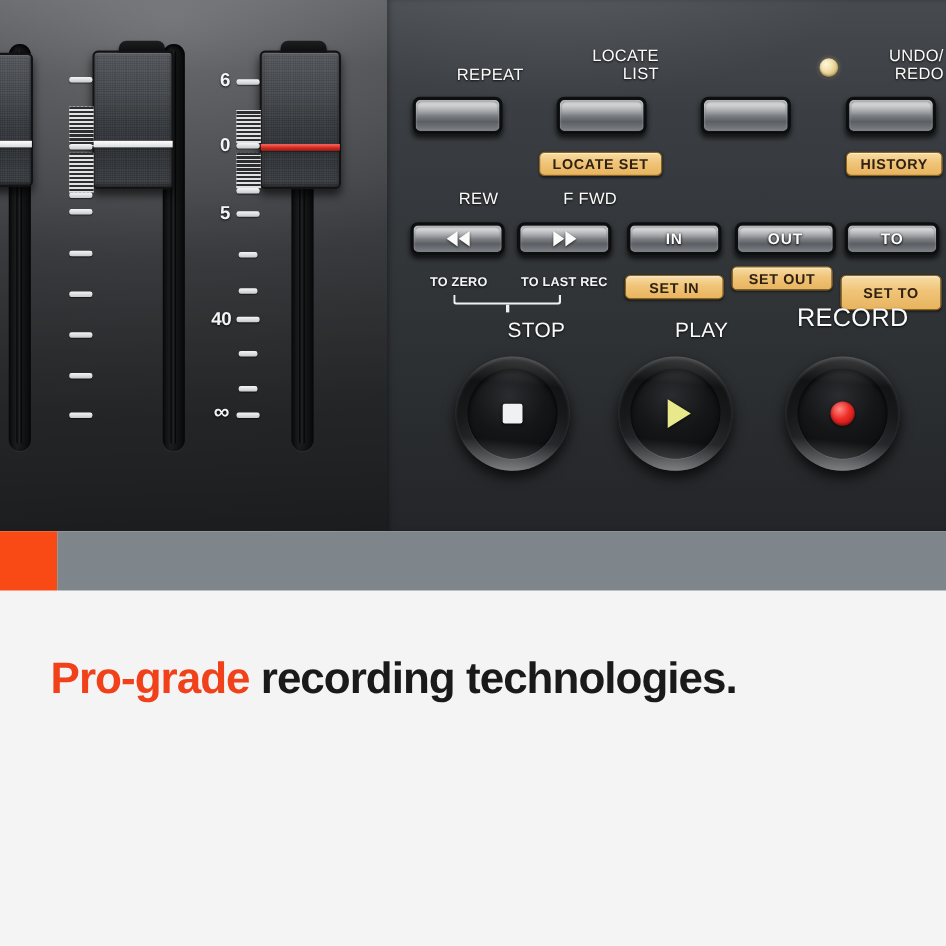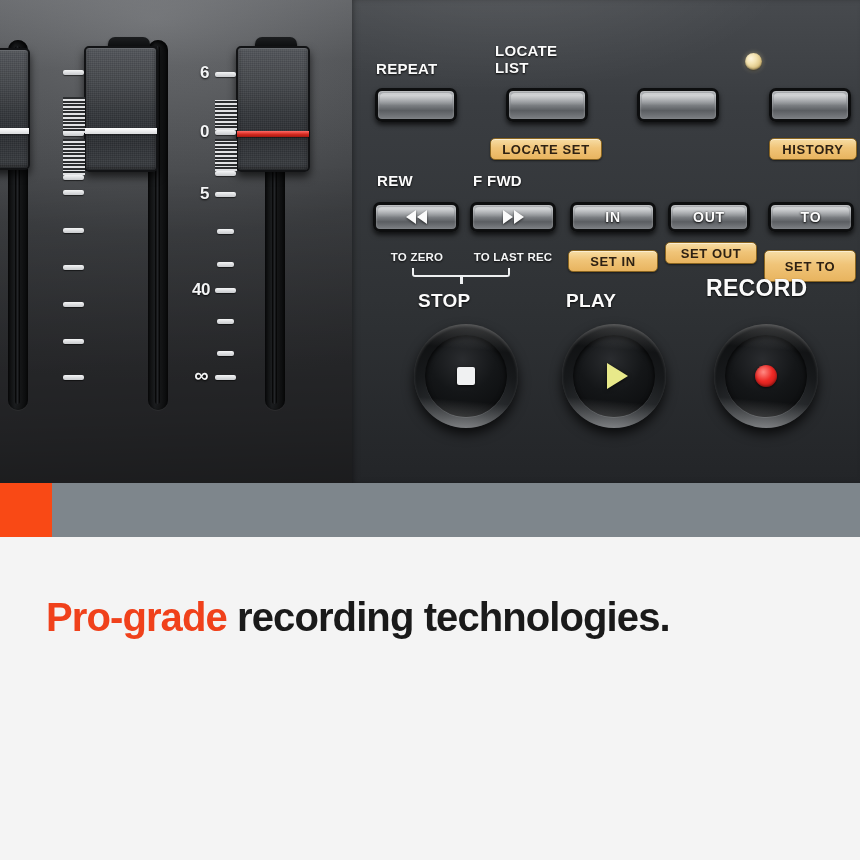--- a/index.html
+++ b/index.html
@@ -88,22 +88,22 @@
   .hatch {
     position: absolute; width: 22px;
     background:
       repeating-linear-gradient(0deg, #e9eaec 0 1.6px, #2a2c2e 1.6px 3.6px),
       repeating-linear-gradient(90deg, #e9eaec 0 1.6px, #2a2c2e 1.6px 3.6px);
     opacity: .95;
   }
 
   
   .btn-label {
-    position: absolute; color: #fbfbfb; font-weight: 700;
-    font-size: 15px; letter-spacing: 0.3px; text-align: left;
+    position: absolute; color: #fbfbfb; font-weight: 400;
+    font-size: 15px; letter-spacing: 0.3px; text-align: right;
     text-shadow: 0 1px 2px rgba(0,0,0,0.9); line-height: 17px;
     white-space: pre-line;
   }
   .rect-btn {
     position: absolute; border-radius: 7px;
     background: linear-gradient(180deg, #8e9195 0%, #b4b7ba 16%, #8b8e92 42%, #5b5e62 70%, #7d8084 100%);
     border: 3px solid #0d0e0f;
     box-shadow: 0 3px 5px rgba(0,0,0,0.7), inset 0 1px 2px rgba(255,255,255,0.5);
   }
   .rect-btn .gloss {
@@ -282,20 +282,22 @@
     <div class="rect-btn" style="left:506px; top:88px; width:82px; height:34px;">
       <div class="gloss"></div>
     </div>
     <div class="amber-tag" style="left:490px; top:138px; width:112px; height:22px;">LOCATE SET</div>
 
     <div class="rect-btn" style="left:637px; top:88px; width:82px; height:34px;">
       <div class="gloss"></div>
     </div>
 
     <div class="led" style="left:745px; top:53px;"></div>
+    <div class="btn-label" style="left:764px; top:42px; width:94px;">UNDO/
+REDO</div>
     <div class="rect-btn" style="left:769px; top:88px; width:82px; height:34px;">
       <div class="gloss"></div>
     </div>
     <div class="amber-tag" style="left:769px; top:138px; width:88px; height:22px;">HISTORY</div>
 
     <div class="btn-label" style="left:377px; top:172px; width:76px;">REW</div>
     <div class="rect-btn" style="left:373px; top:202px; width:86px; height:30px;">
       <div class="gloss"></div>
       <div class="face-text">
         <span class="arrow-glyph">
@@ -320,21 +322,21 @@
 
     <div class="bracket" style="left:412px; top:268px; width:98px; height:9px;"></div>
     <div class="bracket-stem" style="left:460px; top:277px; height:7px;"></div>
 
     <div class="rect-btn" style="left:570px; top:202px; width:86px; height:30px;">
       <div class="gloss"></div>
       <div class="face-text">IN</div>
     </div>
     <div class="amber-tag" style="left:568px; top:250px; width:90px; height:22px;">SET IN</div>
 
-    <div class="rect-btn" style="left:668px; top:202px; width:82px; height:30px;">
+    <div class="rect-btn" style="left:668px; top:202px; width:92px; height:30px;">
       <div class="gloss"></div>
       <div class="face-text">OUT</div>
     </div>
     <div class="amber-tag" style="left:665px; top:242px; width:92px; height:22px;">SET OUT</div>
 
     <div class="rect-btn" style="left:768px; top:202px; width:86px; height:30px;">
       <div class="gloss"></div>
       <div class="face-text">TO</div>
     </div>
     <div class="amber-tag" style="left:764px; top:250px; width:92px; height:32px;">SET TO</div>

